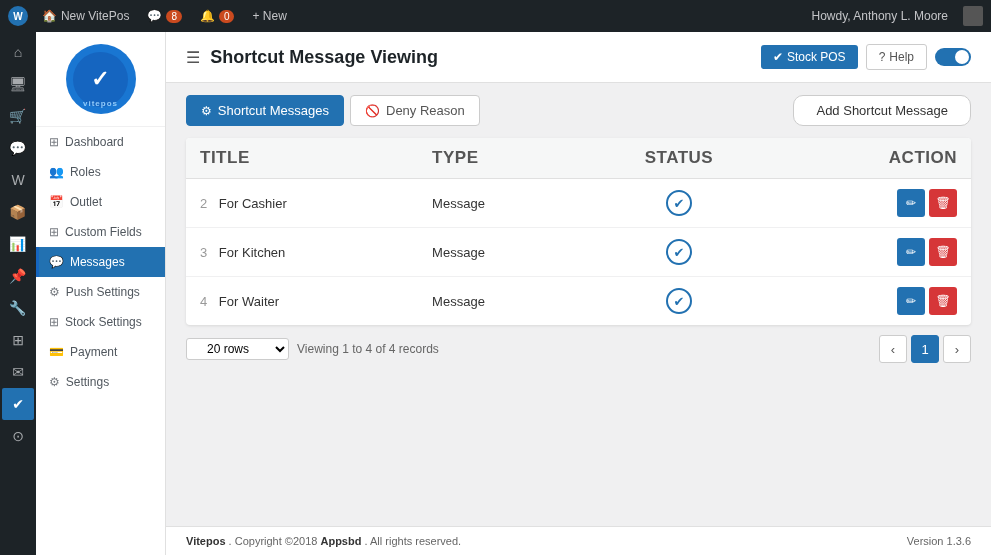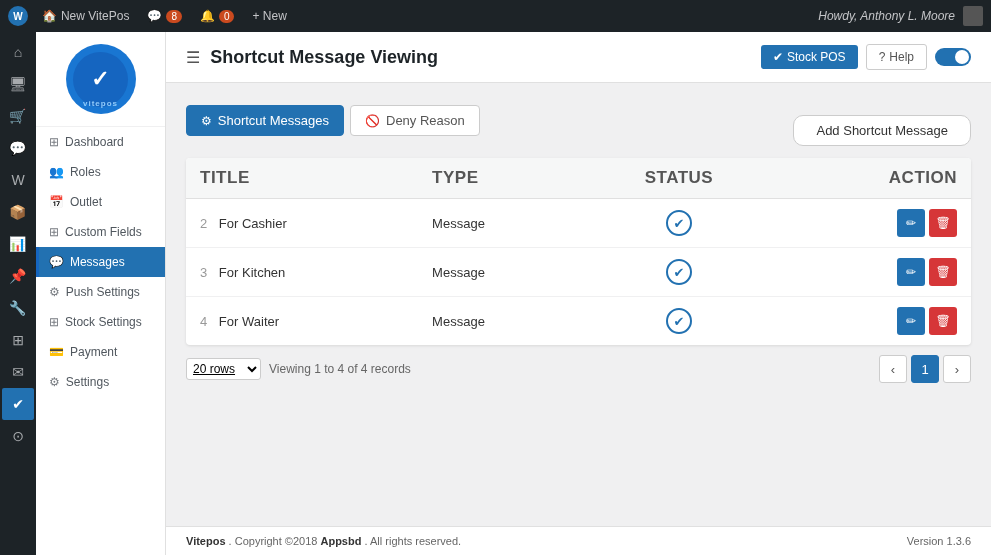--- a/index.html
+++ b/index.html
@@ -10,21 +10,21 @@
       background: #1d2327;
       color: #fff;
       height: 32px;
       display: flex;
       align-items: center;
       padding: 0 8px;
       flex-shrink: 0;
       gap: 8px;
     }
     .wp-admin-bar .bar-left { display: flex; align-items: center; gap: 10px; flex: 1; }
-    .wp-admin-bar .bar-right { display: flex; align-items: center; gap: 8px; font-size: 12px; font-style: italic; }
+    .wp-admin-bar .bar-right { display: flex; align-items: center; gap: 15px; font-size: 12px; }
     .wp-logo { width: 20px; height: 20px; background: #2271b1; border-radius: 50%; display: flex; align-items: center; justify-content: center; font-size: 10px; color: white; font-weight: bold; }
     .bar-item { color: #c3c4c7; font-size: 12px; display: flex; align-items: center; gap: 4px; cursor: pointer; padding: 0 4px; }
     .bar-badge { background: #ca4a1f; color: white; border-radius: 10px; padding: 1px 5px; font-size: 10px; }
     .howdy { color: #c3c4c7; font-size: 12px; }
     .user-avatar { width: 20px; height: 20px; background: #555; border-radius: 2px; }
 
     
     .app-layout { display: flex; flex: 1; overflow: hidden; }
 
     
@@ -91,21 +91,21 @@
       display: flex;
       align-items: center;
       justify-content: space-between;
       background: #f0f0f1;
       flex-shrink: 0;
     }
     .tabs-left { display: flex; gap: 6px; }
     .tab-btn { padding: 7px 14px; border-radius: 4px; border: 1px solid #ccc; background: white; font-size: 13px; cursor: pointer; display: flex; align-items: center; gap: 6px; color: #555; }
     .tab-btn.active { background: #2271b1; color: white; border-color: #2271b1; }
     .tab-btn .tab-icon { font-size: 12px; }
-    .btn-add { background: white; color: #333; border: 1px solid #ccc; padding: 7px 22px; border-radius: 10px; font-size: 13px; cursor: pointer; margin-top: 20px; }
+    .btn-add { background: white; color: #333; border: 1px solid #ccc; padding: 7px 22px; border-radius: 10px; font-size: 13px; cursor: pointer; }
 
     .content-area {
       flex: 1;
       padding: 12px 20px;
       overflow-y: auto;
     }
 
     
     .data-table { width: 100%; border-collapse: collapse; background: white; border-radius: 4px; overflow: hidden; box-shadow: 0 1px 3px rgba(0,0,0,0.1); }
     .data-table thead tr { background: #f6f7f7; }
@@ -113,21 +113,21 @@
     .data-table td { padding: 10px 14px; border-bottom: 1px solid #f0f0f1; color: #333; font-size: 13px; }
     .data-table tr:last-child td { border-bottom: none; }
     .row-num { color: #999; margin-right: 8px; }
     .status-icon { width: 26px; height: 26px; border-radius: 50%; border: 2px solid #2271b1; display: inline-flex; align-items: center; justify-content: center; color: #2271b1; font-size: 13px; }
     .action-btns { display: flex; gap: 4px; justify-content: flex-end; }
     .btn-edit { background: #2271b1; color: white; border: none; width: 28px; height: 28px; border-radius: 3px; cursor: pointer; display: flex; align-items: center; justify-content: center; font-size: 12px; }
     .btn-delete { background: #d63638; color: white; border: none; width: 28px; height: 28px; border-radius: 3px; cursor: pointer; display: flex; align-items: center; justify-content: center; font-size: 12px; }
 
     .table-footer { display: flex; align-items: center; justify-content: space-between; padding: 10px 0; }
     .rows-info { display: flex; align-items: center; gap: 8px; font-size: 12px; color: #666; }
-    .rows-select { padding: 2px 2px; border: 1px solid #ccc; border-radius: 3px; font-size: 12px; background: white; text-decoration: underline; }
+    .rows-select { padding: 2px 16px; border: 1px solid #ccc; border-radius: 3px; font-size: 12px; background: white; }
     .pagination { display: flex; align-items: center; gap: 4px; }
     .page-btn { width: 28px; height: 28px; border: 1px solid #ccc; background: white; border-radius: 3px; cursor: pointer; display: flex; align-items: center; justify-content: center; font-size: 13px; color: #555; }
     .page-btn.active { background: #2271b1; color: white; border-color: #2271b1; }
     .page-btn:disabled { opacity: 0.4; cursor: not-allowed; }
 
     
     .page-footer { background: #fff; border-top: 1px solid #e0e0e0; padding: 8px 20px; display: flex; justify-content: space-between; align-items: center; font-size: 11px; color: #666; flex-shrink: 0; }
     .footer-bold { font-weight: 700; color: #333; }
   </style>
 </head>

